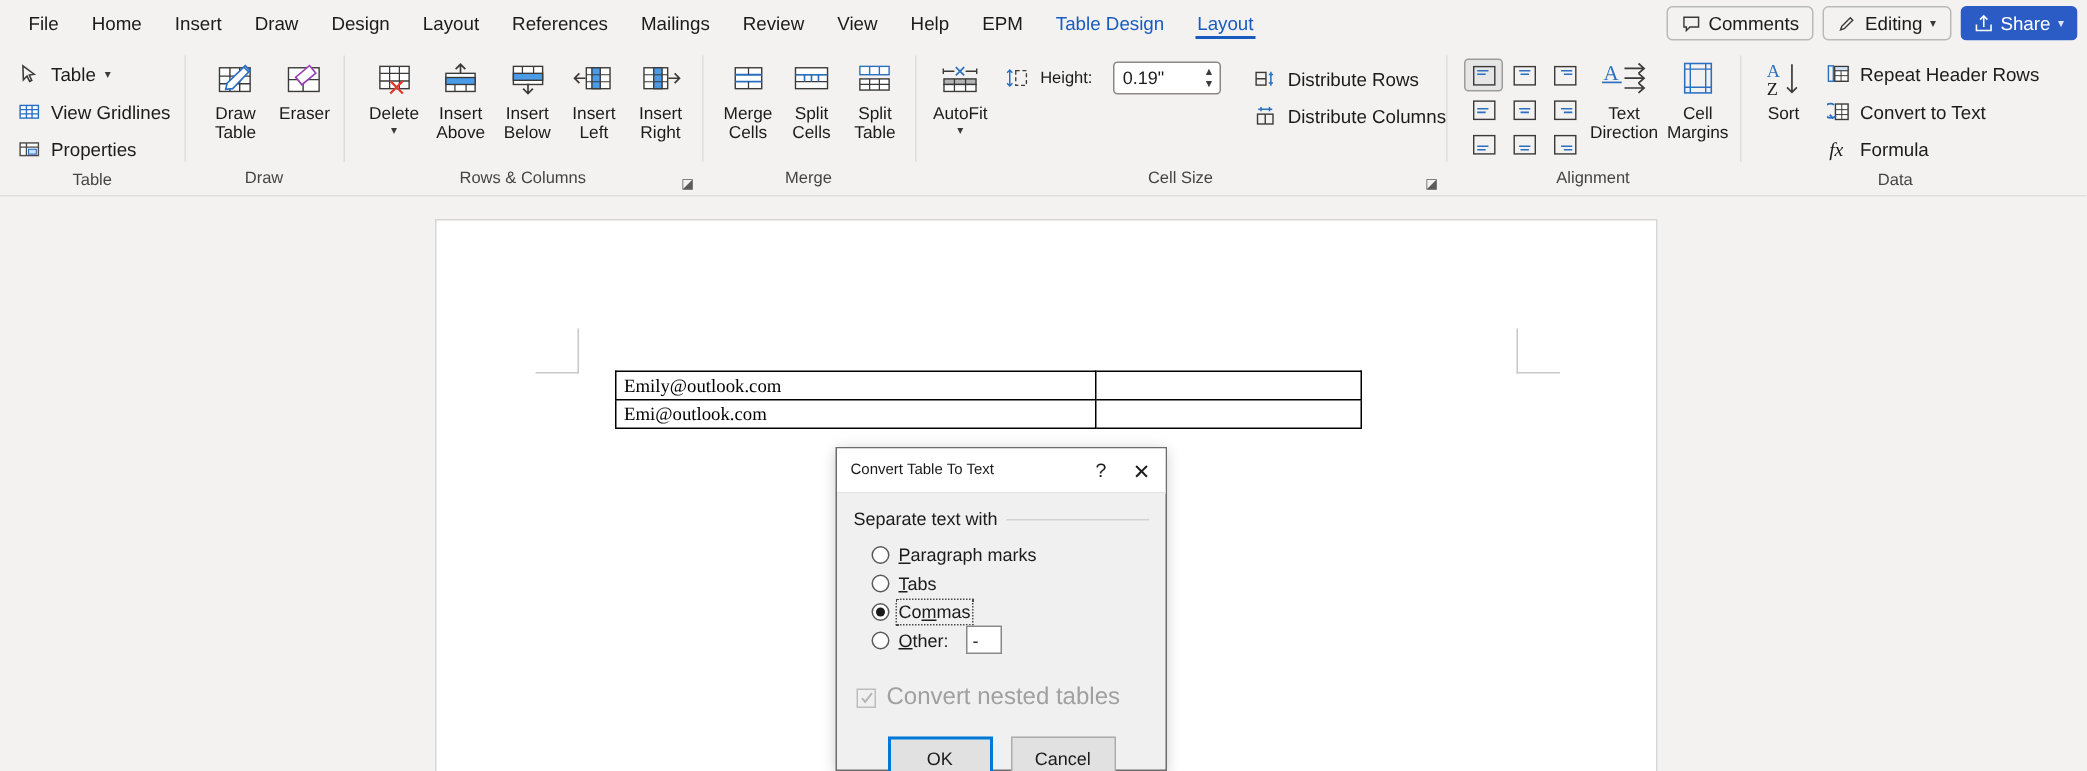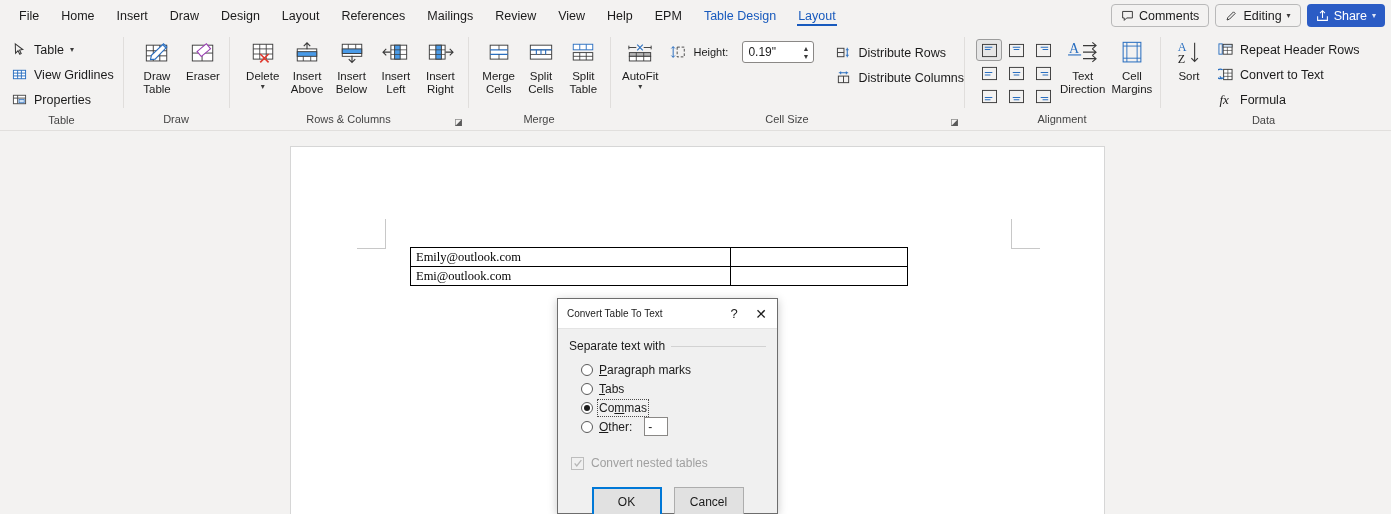--- a/index.html
+++ b/index.html
@@ -169,21 +169,21 @@
   .otherbox{
     width:24px; height:19px; border:1px solid #8a8886; background:#fff;
     font-size:12px; padding:0 3px; display:flex; align-items:center; margin-left:6px;
     font-family:"Liberation Sans", sans-serif;
   }
   .chk-row{ display:flex; align-items:center; gap:7px; margin-top:20px; padding-left:2px; }
   .chkbox{
     width:13px; height:13px; border:1px solid #bdbdbd; background:#f0f0f0;
     display:flex; align-items:center; justify-content:center; flex:0 0 auto;
   }
-  .chklabel{ font-size:12px; color:#a0a0a0; }
+  .chklabel{ font-size:16px; color:#a0a0a0; }
   .dlg-btns{ display:flex; gap:12px; justify-content:center; margin-top:17px; }
   .dbtn{
     width:70px; height:30px; border:1px solid #adadad; background:#e1e1e1;
     font-size:12px; color:#1b1b1b; display:flex; align-items:center; justify-content:center;
   }
   .dbtn.default{ border:2px solid #0078d7; }
   svg{ display:block; }
 </style>
 </head>
 <body>

